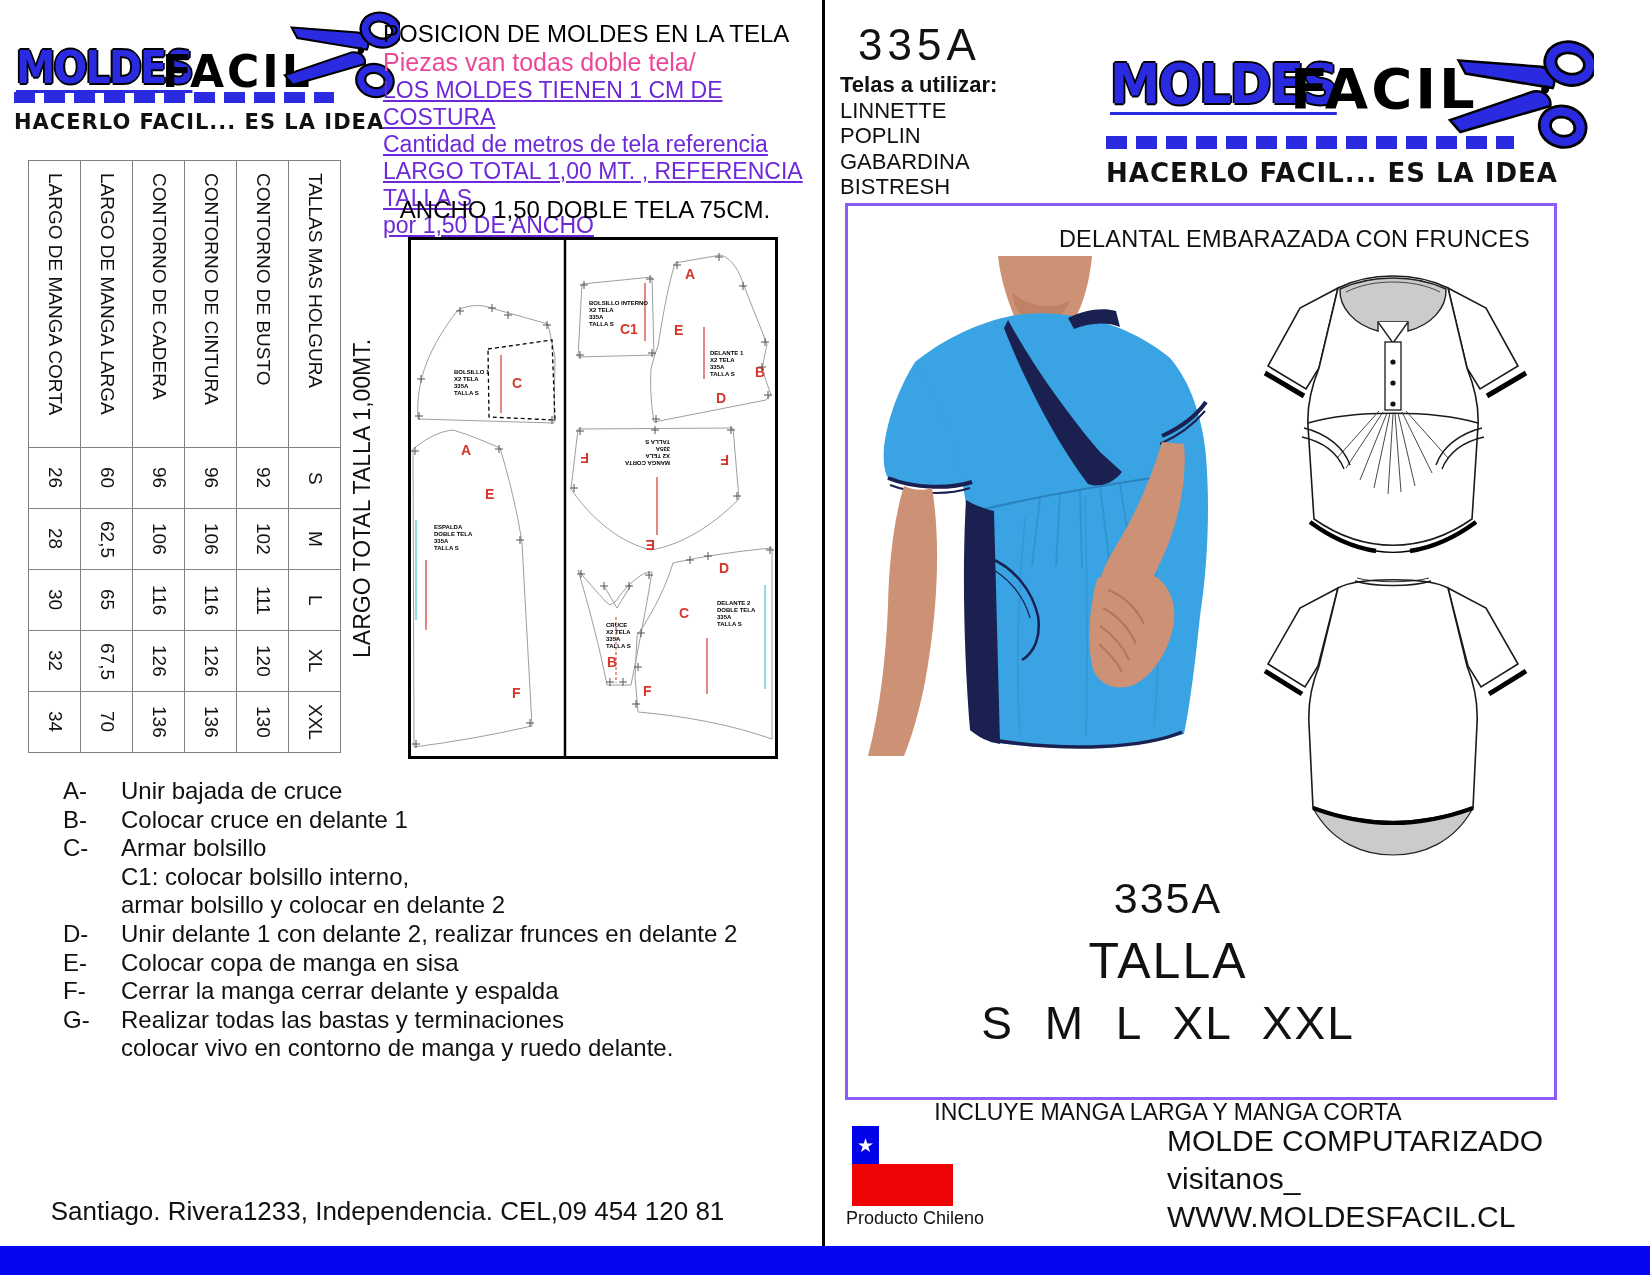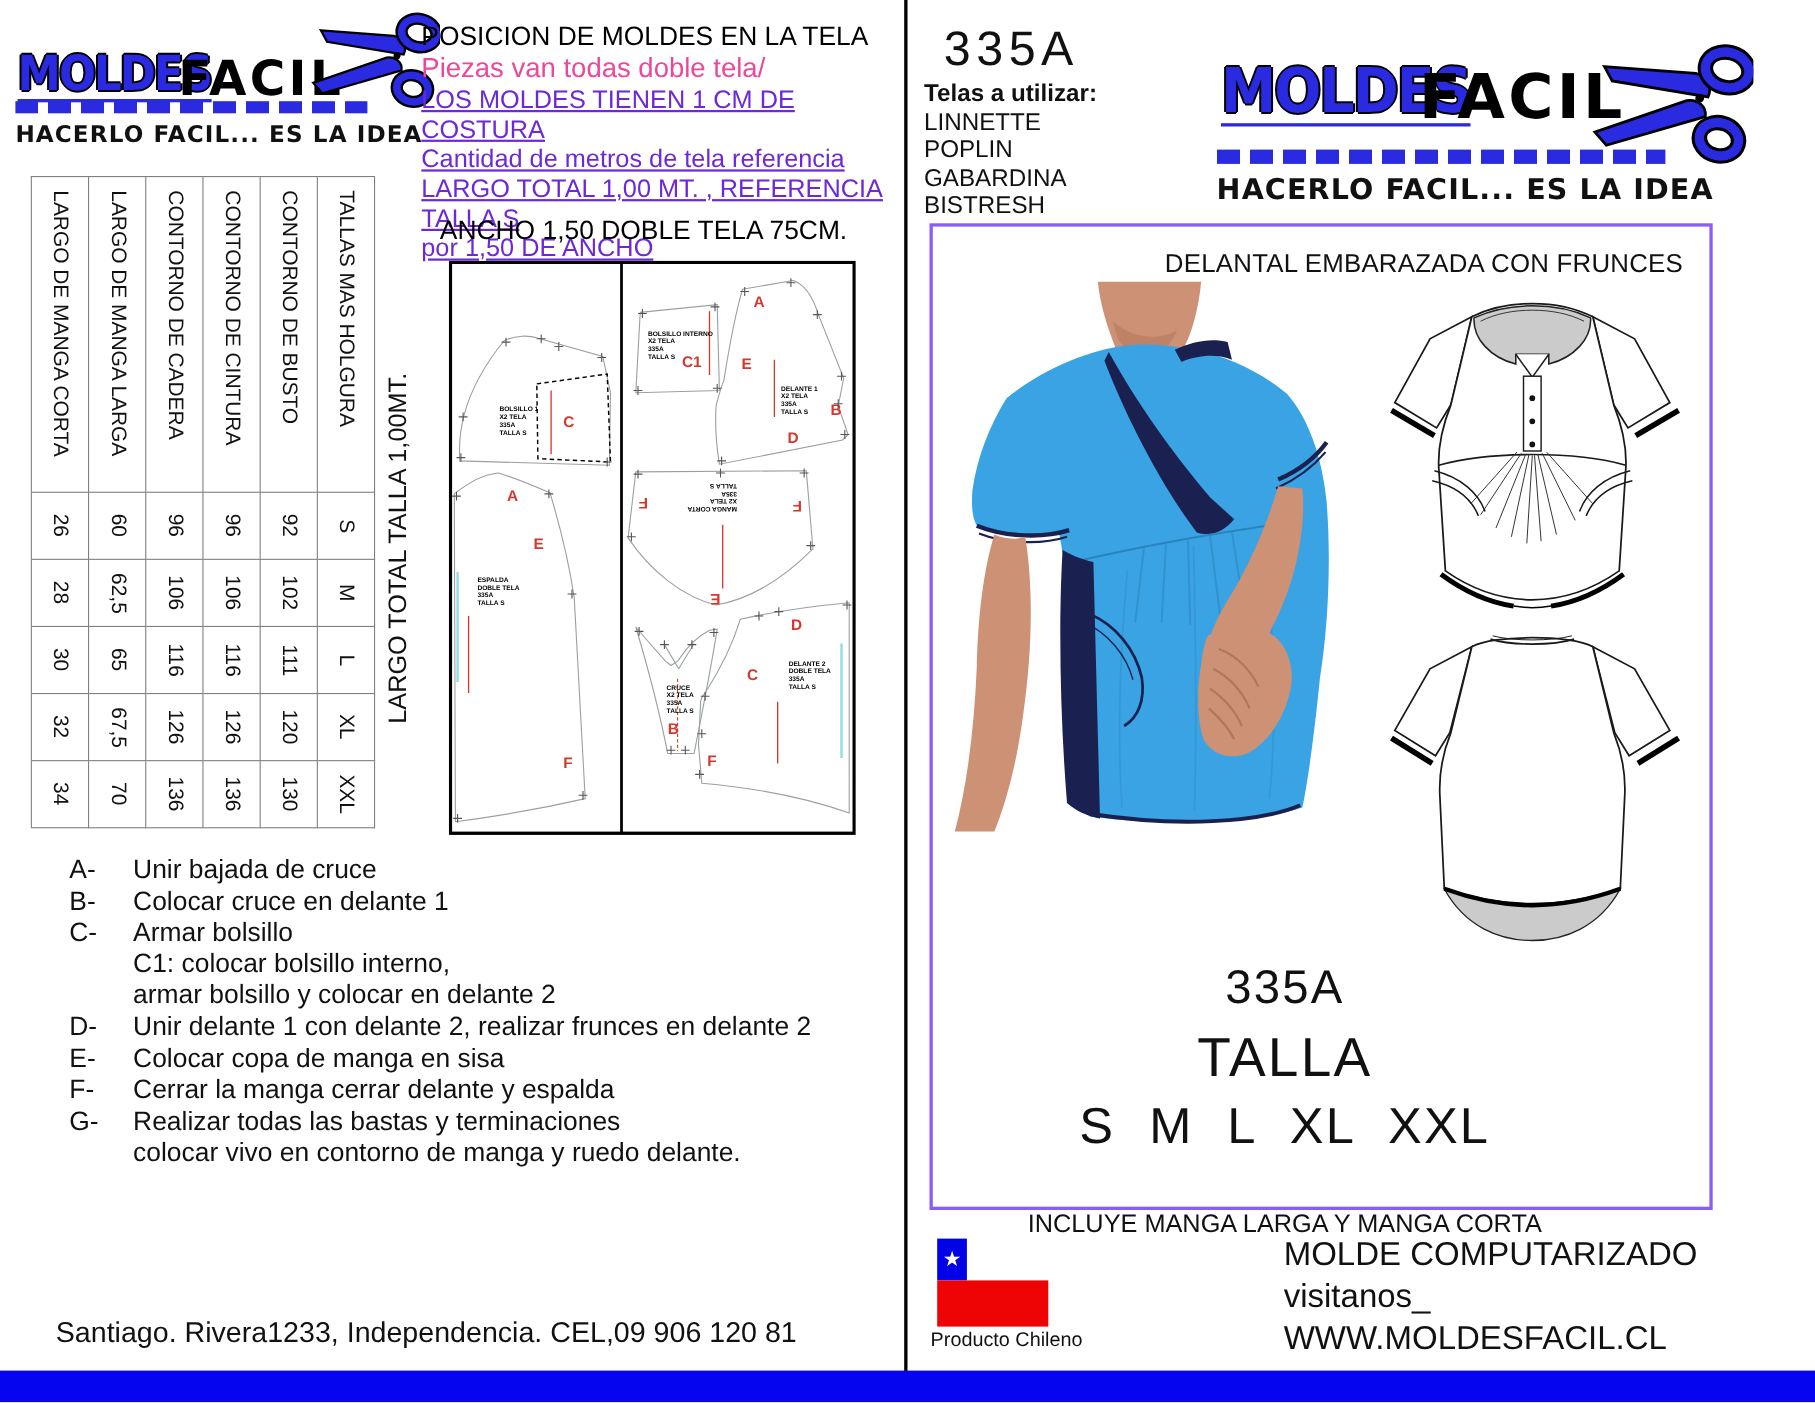--- a/index.html
+++ b/index.html
@@ -404,21 +404,21 @@
       <div class="instr-row">
           <span class="instr-letter">G-</span>
           <span>Realizar todas las bastas y terminaciones</span>
         </div>
       <div class="instr-row">
           <span class="instr-letter"></span>
           <span>colocar vivo en contorno de manga y ruedo delante.</span>
         </div>
     </div>
 
-    <div class="address">Santiago. Rivera1233, Independencia. CEL,09 906 120 81</div>
+    <div class="address">Santiago. Rivera1233, Independencia. CEL,09 454 120 81</div>
   </div>
 
   <div class="divider"></div>
 
   <div>
 
     <div class="pat-num">335A</div>
 
     <div class="fabrics">
       <div class="ft">Telas a utilizar:</div>

